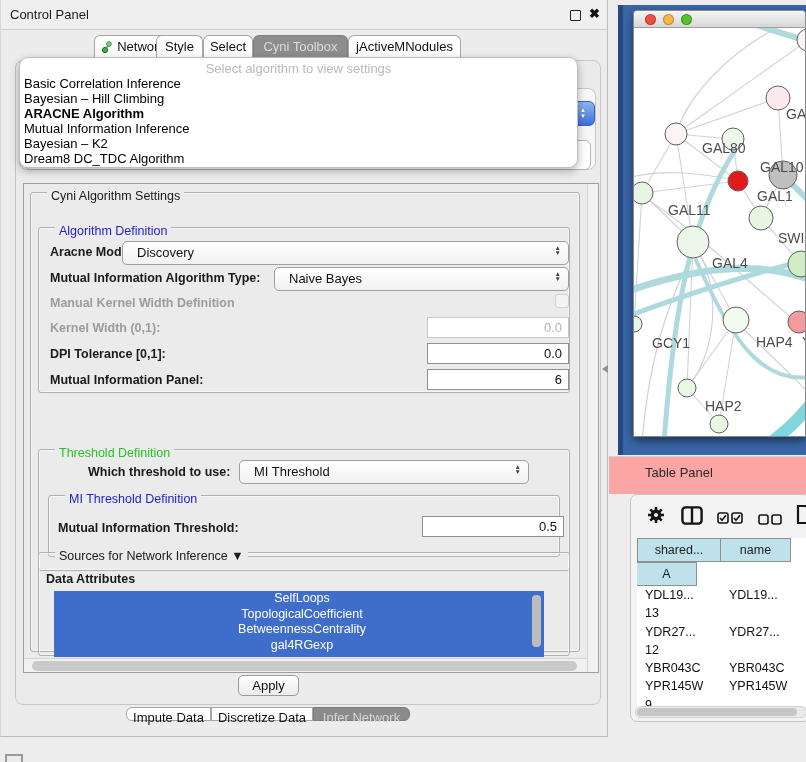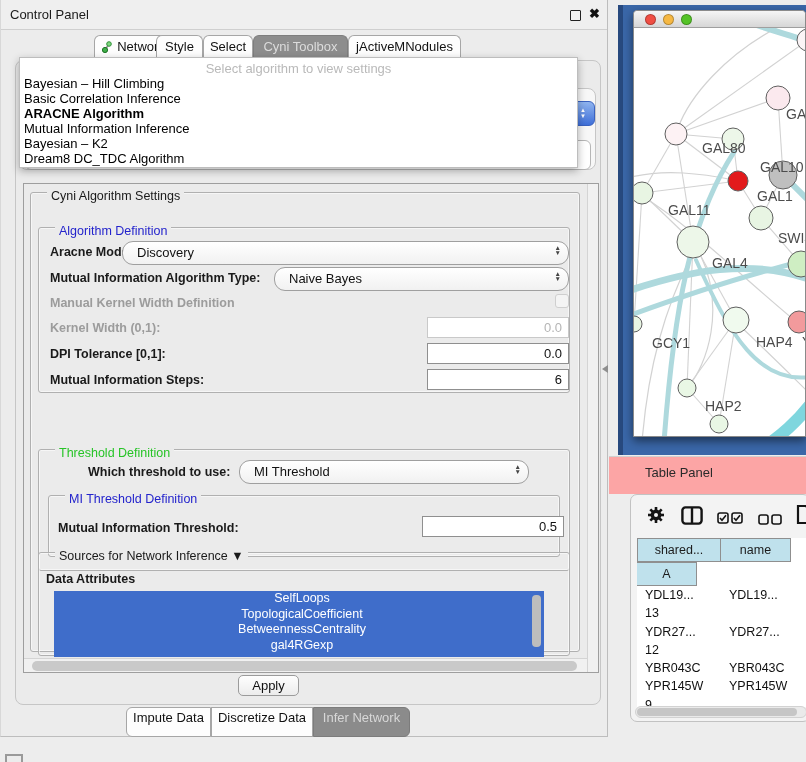--- a/index.html
+++ b/index.html
@@ -30,53 +30,53 @@
     border:1px solid #c6c6c6; border-radius:8px; z-index:5; }
   #frag-combo-btn { left:570px; top:101px; width:24px; height:25px; border-radius:6px;
     background:linear-gradient(#8fb4ef,#3f6fd8); border:1px solid #3a62c0; z-index:6;
     color:#fff; font-size:6px; text-align:center; line-height:6px; padding-top:5px;}
   #frag-combo2 { left:24px; top:140px; width:566px; height:30px; background:#fff;
     border:1px solid #b6b6b6; border-radius:6px; z-index:6; font-size:13px; color:#a2a2a2;
     line-height:28px; padding-left:14px; }
 
   
   #dropdown { left:18px; top:57px; width:559px; height:111px; background:#fff;
-    border:1px solid #bdbdbd; border-radius:0; box-shadow:0 3px 8px rgba(0,0,0,.3); z-index:10; }
+    border:1px solid #bdbdbd; border-radius:9px; box-shadow:0 3px 8px rgba(0,0,0,.3); z-index:10; }
   #dd-placeholder { width:100%; text-align:center; margin-top:3px; font-size:13px; color:#b9b9b9; }
   .dd-item { height:15px; line-height:15px; font-size:13px; color:#000; padding-left:4px; white-space:nowrap; }
   .dd-item.bold { font-weight:bold; }
 
   
   #scrollpane { left:22px; top:183px; width:576px; height:490px; border:1px solid #9e9e9e; background:#ebebeb; overflow:hidden; }
   #vtrack { left:563px; top:0; width:13px; height:490px; background:#f1f1f1; border-left:1px solid #d4d4d4; }
   #htrack { left:0; top:474px; width:563px; height:16px; background:#f1f1f1; border-top:1px solid #d4d4d4; }
   #hthumb { left:8px; top:477px; width:545px; height:10px; background:#c9c9c9; border-radius:5px; }
 
   .gbox { position:absolute; border:1px solid #b0b0b0; border-radius:3px; box-shadow:inset 0 0 0 1px rgba(255,255,255,.55); }
   .gtitle { position:absolute; top:-8px; left:16px; background:#ebebeb; padding:4px 4px; font-size:12.5px; white-space:nowrap; }
   .t-black { color:#1a1a1a; } .t-blue { color:#2323cc; } .t-green { color:#27c427; }
 
   .flabel { position:absolute; font-size:12.5px; font-weight:bold; color:#1a1a1a; white-space:nowrap; }
   .flabel.dis { color:#9c9c9c; }
   .combo { position:absolute; background:linear-gradient(#ffffff,#f1f1f1); border:1px solid #9f9f9f;
-    border-radius:11px; font-size:13px; color:#111; line-height:22px; padding-left:14px; }
+    border-radius:5px; font-size:13px; color:#111; line-height:22px; padding-left:14px; }
   .combo .arrows { position:absolute; right:7px; top:3px; font-size:6.5px; color:#444; line-height:5px; text-align:center; }
   .tfield { position:absolute; background:#fff; border:1px solid #8f8f8f; font-size:13px; color:#111;
     text-align:right; padding:0 6px; line-height:19px; }
   .tfield.dis { border-color:#c9c9c9; color:#b5b5b5; }
   .checkbox { position:absolute; width:14px; height:14px; background:#f4f4f4; border:1px solid #cfcfcf; border-radius:3px; }
 
   #attr-list { position:absolute; background:#3f6dca; overflow:hidden;text-align:center; }
   .attr-item { font-size:12.5px; color:#fff; line-height:15.5px; padding-left:6px; white-space:nowrap; }
   #attr-scroll { position:absolute; width:9px; background:#bdbdbd; border-radius:4px; }
 
   #apply-btn { left:237px; top:675px; width:61px; height:21px; background:linear-gradient(#fefefe,#ececec);
     border:1px solid #9b9b9b; border-radius:5px; font-size:13px; color:#111; text-align:center; line-height:19px; }
 
-  .btab { position:absolute; top:707px; height:30px; line-height:20px; background:#fdfdfd;
+  .btab { position:absolute; top:707px; height:14px; line-height:20px; background:#fdfdfd;
     border:1px solid #a6a6a6; font-size:13px; color:#111; text-align:center; padding:0 12px; }
   .btab.first { border-radius:6px 0 0 6px; }
   .btab.last { border-radius:0 6px 6px 0; }
   .btab.sel { background:#8b8b8b; color:#d8d8d8; border-color:#7c7c7c; }
 
   #grip-sq { left:5px; top:754px; width:18px; height:14px; border:2px solid #9a9a9a; background:#ececec; }
 
   
   #desktop { left:618px; top:5px; width:188px; height:450px; background:#3a67a8; }
   #desktop-edge { left:0; top:0; width:5px; height:100%; background:#27497e; position:absolute; }
@@ -132,22 +132,22 @@
 
   <div class="abs" id="cp-panel"></div>
 
   <div class="abs" id="frag-box"></div>
   <div class="abs" id="frag-combo-btn">▲<br>▼</div>
   <div class="abs" id="frag-combo2">gal-filtered sif default node</div>
 
   <div class="abs" id="dropdown">
     <div id="dd-placeholder">Select algorithm to view settings</div>
     <div id="dd-items">
+        <div class="dd-item">Basic Correlation Inference</div>
         <div class="dd-item">Bayesian – Hill Climbing</div>
-        <div class="dd-item">Basic Correlation Inference</div>
         <div class="dd-item bold">ARACNE Algorithm</div>
         <div class="dd-item">Mutual Information Inference</div>
         <div class="dd-item">Bayesian – K2</div>
         <div class="dd-item">Dream8 DC_TDC Algorithm</div>
       </div>
   </div>
 
   <div class="abs" id="scrollpane">
     <div class="gbox" style="left:6px; top:8px; width:550px; height:460px;">
       <span class="gtitle t-black">Cyni Algorithm Settings</span>
@@ -165,21 +165,21 @@
     <div class="combo" style="left:250px; top:83px; width:295px; height:24px;">
       <span>Naive Bayes</span>
       <span class="arrows">▲<br>▼</span>
     </div>
     <div class="flabel dis" style="left:26px; top:112px;">Manual Kernel Width Definition</div>
     <div class="checkbox" style="left:531px; top:110px;"></div>
     <div class="flabel dis" style="left:26px; top:137px;">Kernel Width (0,1):</div>
     <div class="tfield dis" style="left:403px; top:133px; width:142px; height:21px;">0.0</div>
     <div class="flabel" style="left:26px; top:163px;">DPI Tolerance [0,1]:</div>
     <div class="tfield" style="left:403px; top:159px; width:142px; height:21px;">0.0</div>
-    <div class="flabel" style="left:26px; top:189px;">Mutual Information Steps:</div>
+    <div class="flabel" style="left:26px; top:189px;">Mutual Information Panel:</div>
     <div class="tfield" style="left:403px; top:185px; width:142px; height:21px;">6</div>
 
 
     <div class="gbox" style="left:14px; top:265px; width:532px; height:122px;">
       <span class="gtitle t-green">Threshold Definition</span>
     </div>
     <div class="flabel" style="left:64px; top:281px;">Which threshold to use:</div>
     <div class="combo" style="left:215px; top:276px; width:290px; height:24px;">
       <span>MI Threshold</span>
       <span class="arrows">▲<br>▼</span>

